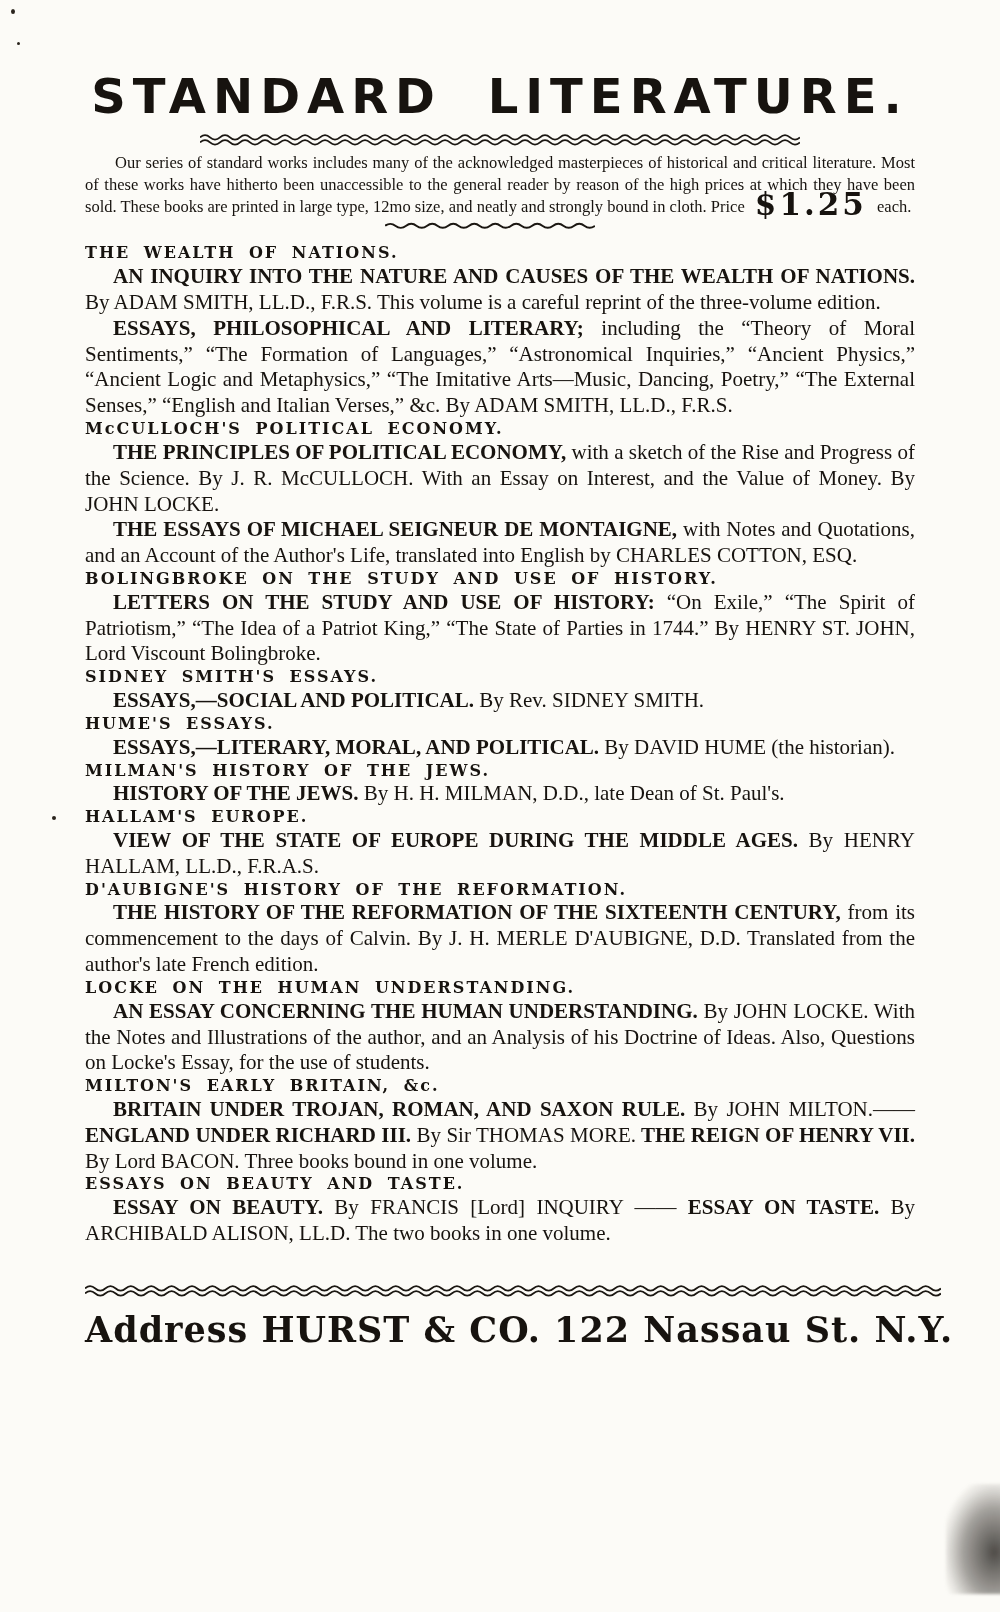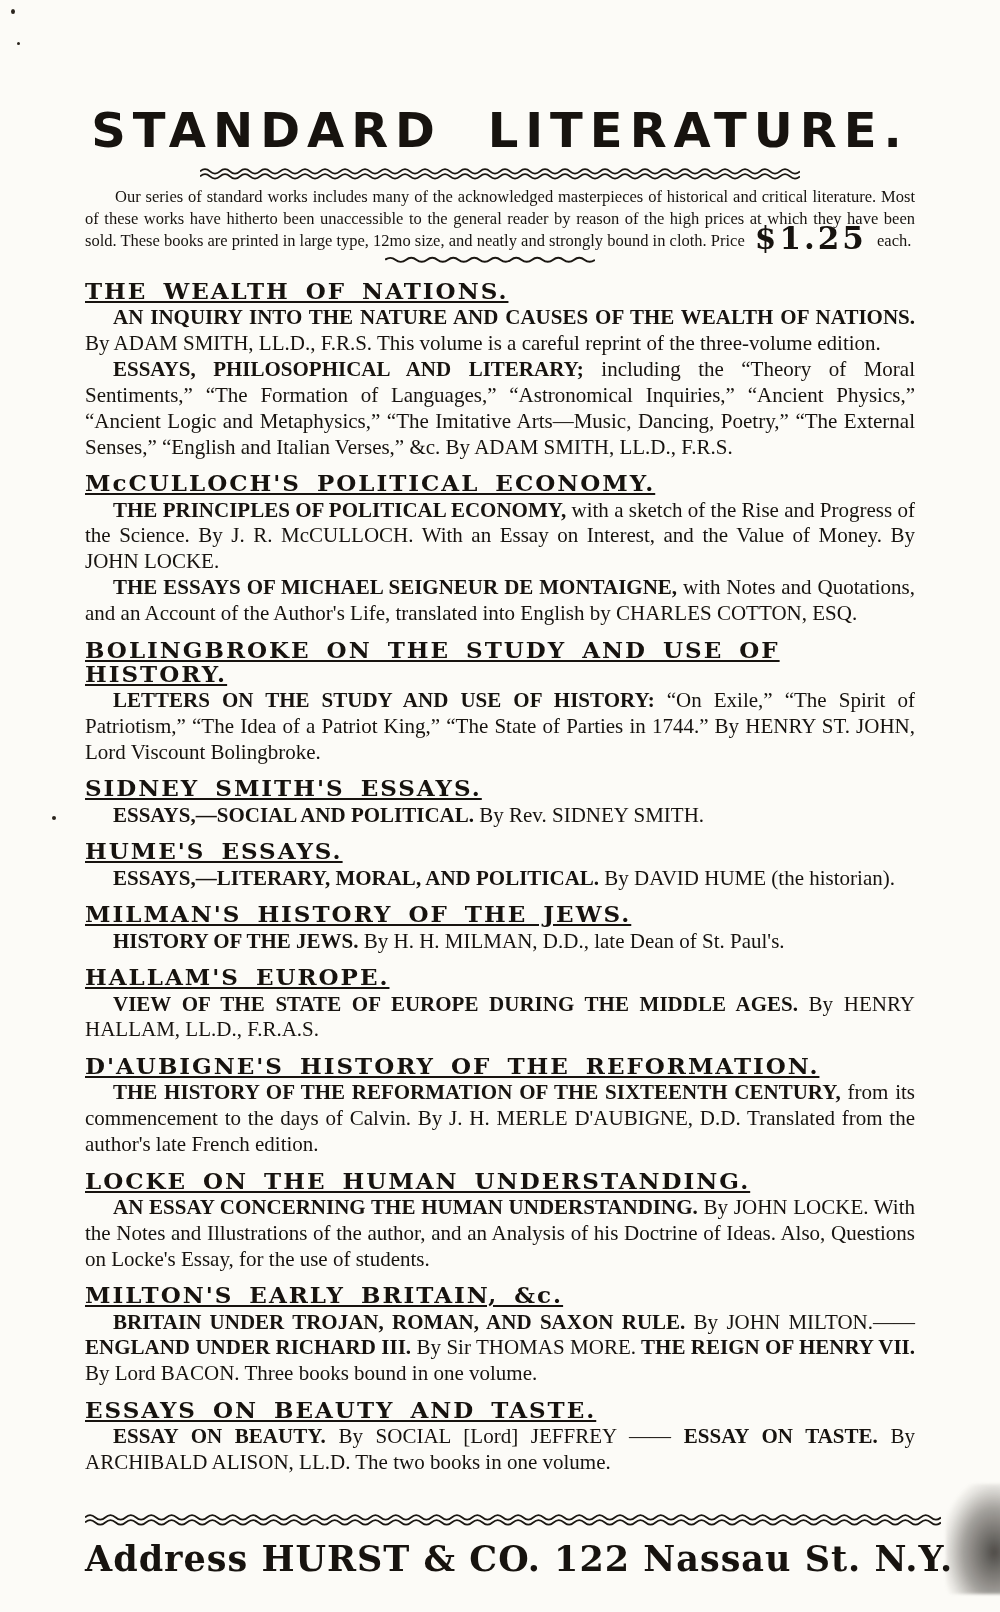--- a/index.html
+++ b/index.html
@@ -11,21 +11,21 @@
     height: 1612px;
     margin: 0 auto;
     background: #fcfbf7;
     color: #17130f;
     overflow: hidden;
   }
 
   .content {
     width: 830px;
     margin: 0 auto;
-    padding-top: 102px;
+    padding-top: 68px;
   }
 
   
   .title {
     margin: 0;
     font-family: "DejaVu Sans", sans-serif;
     font-weight: bold;
     font-size: 48px;
     letter-spacing: 7px;
     word-spacing: 22px;
@@ -57,28 +57,27 @@
     position: relative;
     top: 3px;
     padding: 0 6px;
   }
   .price-rule { width: 210px; margin: 4px 0 0 300px; }
   .price-rule path { stroke-width: 2.2; }
 
   
   .entries { margin-top: 16px; }
   .entry-heading {
-    margin: 11px 0 2px;
+    margin: 2px 0 2px;
     font-family: "DejaVu Serif", serif;
     font-weight: bold;
-    font-size: 23px;
+    font-size: 16px;
     line-height: 1.05;
     letter-spacing: 2px;
     word-spacing: 6px;
-    text-decoration: underline;
   }
   .entry-body {
     margin: 0;
     font-size: 21px;
     line-height: 1.23;
     text-align: justify;
     text-indent: 28px;
   }
   .entry-body .lead { font-weight: bold; }
 
@@ -188,21 +187,21 @@
         <p class="entry-body"><span class="lead">AN ESSAY CONCERNING THE HUMAN UNDERSTANDING.</span><span class="plain"> By JOHN LOCKE. With the Notes and Illustrations of the author, and an Analysis of his Doctrine of Ideas. Also, Questions on Locke's Essay, for the use of students.</span></p>
       </section>
 
       <section class="entry">
         <h2 class="entry-heading">MILTON'S EARLY BRITAIN, &amp;c.</h2>
         <p class="entry-body"><span class="lead">BRITAIN UNDER TROJAN, ROMAN, AND SAXON RULE.</span><span class="plain"> By JOHN MILTON.——</span><span class="lead"> ENGLAND UNDER RICHARD III.</span><span class="plain"> By Sir THOMAS MORE.</span><span class="lead"> THE REIGN OF HENRY VII.</span><span class="plain"> By Lord BACON. Three books bound in one volume.</span></p>
       </section>
 
       <section class="entry">
         <h2 class="entry-heading">ESSAYS ON BEAUTY AND TASTE.</h2>
-        <p class="entry-body"><span class="lead">ESSAY ON BEAUTY.</span><span class="plain"> By SOCIAL [Lord] JEFFREY ——</span><span class="lead"> ESSAY ON TASTE.</span><span class="plain"> By ARCHIBALD ALISON, LL.D. The two books in one volume.</span></p>
+        <p class="entry-body"><span class="lead">ESSAY ON BEAUTY.</span><span class="plain"> By FRANCIS [Lord] INQUIRY ——</span><span class="lead"> ESSAY ON TASTE.</span><span class="plain"> By ARCHIBALD ALISON, LL.D. The two books in one volume.</span></p>
       </section>
 
     </div>
 
     <div class="rule footer-rule">
       <svg height="9" preserveAspectRatio="none" viewBox="0 0 840 10">
           <path d="M0 6 q5 -5 10 0 t10 0 t10 0 t10 0 t10 0 t10 0 t10 0 t10 0 t10 0 t10 0 t10 0 t10 0 t10 0 t10 0 t10 0 t10 0 t10 0 t10 0 t10 0 t10 0 t10 0 t10 0 t10 0 t10 0 t10 0 t10 0 t10 0 t10 0 t10 0 t10 0 t10 0 t10 0 t10 0 t10 0 t10 0 t10 0 t10 0 t10 0 t10 0 t10 0 t10 0 t10 0 t10 0 t10 0 t10 0 t10 0 t10 0 t10 0 t10 0 t10 0 t10 0 t10 0 t10 0 t10 0 t10 0 t10 0 t10 0 t10 0 t10 0 t10 0 t10 0 t10 0 t10 0 t10 0 t10 0 t10 0 t10 0 t10 0 t10 0 t10 0 t10 0 t10 0 t10 0 t10 0 t10 0 t10 0 t10 0 t10 0 t10 0 t10 0 t10 0 t10 0 t10 0 t10 0"></path>
         </svg>
       <svg height="9" preserveAspectRatio="none" viewBox="0 0 840 10">
           <path d="M0 6 q5 -5 10 0 t10 0 t10 0 t10 0 t10 0 t10 0 t10 0 t10 0 t10 0 t10 0 t10 0 t10 0 t10 0 t10 0 t10 0 t10 0 t10 0 t10 0 t10 0 t10 0 t10 0 t10 0 t10 0 t10 0 t10 0 t10 0 t10 0 t10 0 t10 0 t10 0 t10 0 t10 0 t10 0 t10 0 t10 0 t10 0 t10 0 t10 0 t10 0 t10 0 t10 0 t10 0 t10 0 t10 0 t10 0 t10 0 t10 0 t10 0 t10 0 t10 0 t10 0 t10 0 t10 0 t10 0 t10 0 t10 0 t10 0 t10 0 t10 0 t10 0 t10 0 t10 0 t10 0 t10 0 t10 0 t10 0 t10 0 t10 0 t10 0 t10 0 t10 0 t10 0 t10 0 t10 0 t10 0 t10 0 t10 0 t10 0 t10 0 t10 0 t10 0 t10 0 t10 0 t10 0"></path>

